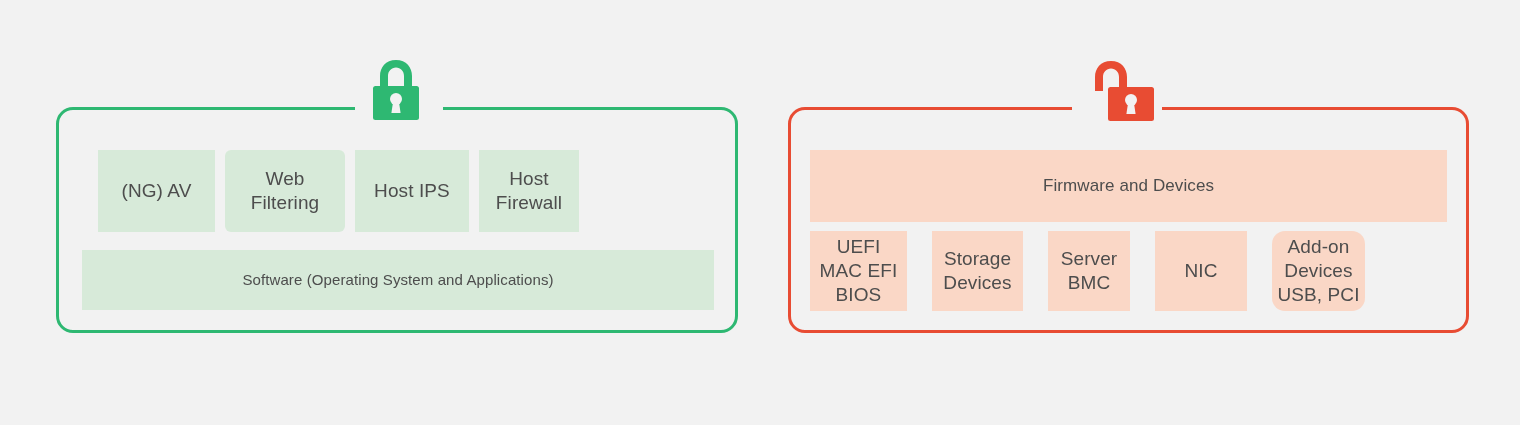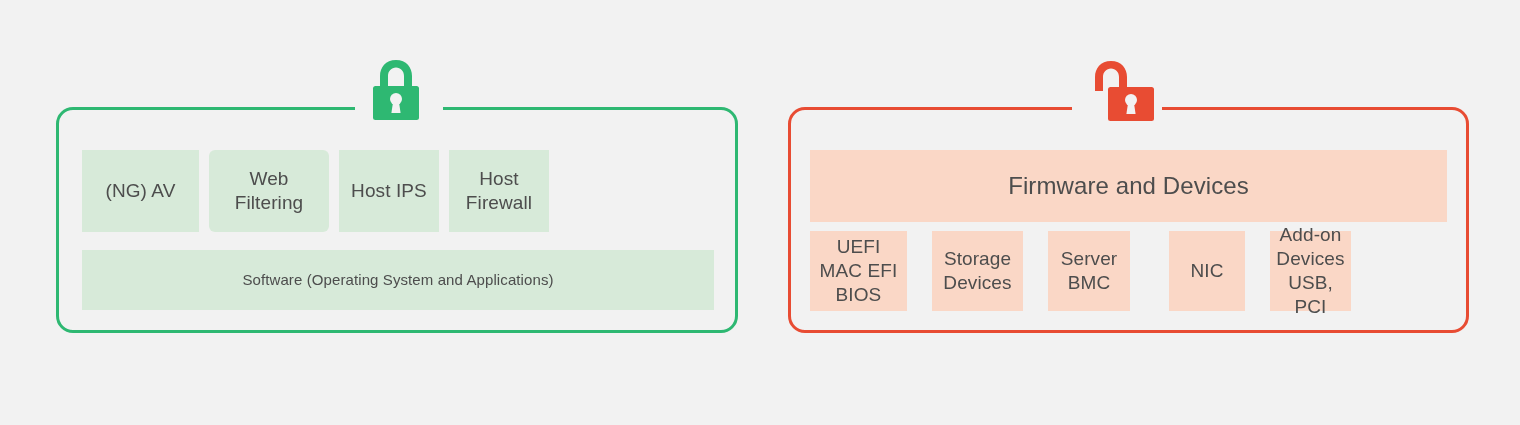--- a/index.html
+++ b/index.html
@@ -74,61 +74,61 @@
     font-size: 19px;
     line-height: 1.26;
     letter-spacing: 0.1px;
     white-space: pre-line;
   }
   .box-green { background: #d7ead9; }
   .box-red   { background: #fad7c6; }
 
   
   .green-top-row {
-    left: 82px;
+    left: 98px;
     top: 150px;
     gap: 10px;
   }
   .green-top-row .box { height: 82px; }
   .g0 { width: 117px; }
   .g1 { width: 120px; }
   .g2 { width: 120px; border-radius: 6px; }
-  .g3 { width: 100px; }
+  .g3 { width: 114px; }
   .g4 { width: 100px; }
 
   .green-wide {
     position: absolute;
     left: 82px;
     top: 250px;
     width: 632px;
     height: 60px;
     font-size: 15px;
   }
 
   
   .red-wide {
     position: absolute;
     left: 810px;
     top: 150px;
     width: 637px;
     height: 72px;
-    font-size: 24px;
+    font-size: 17px;
   }
   .red-row {
     left: 810px;
     top: 231px;
     gap: 25px;
   }
   .red-row .box { height: 80px; }
   .r0 { width: 97px; }
   .r1 { width: 91px; }
   .r2 { width: 97px; }
   .r3 { width: 82px; }
-  .r4 { width: 76px; margin-left: 14px; }
-  .r5 { width: 81px; }
+  .r4 { width: 92px; }
+  .r5 { width: 93px; border-radius: 13px; }
 </style>
 </head>
 <body>
 
 <div class="stage">
 
   <div class="panel panel-green">
     <div class="border-gap gap-green"></div>
   </div>
 

